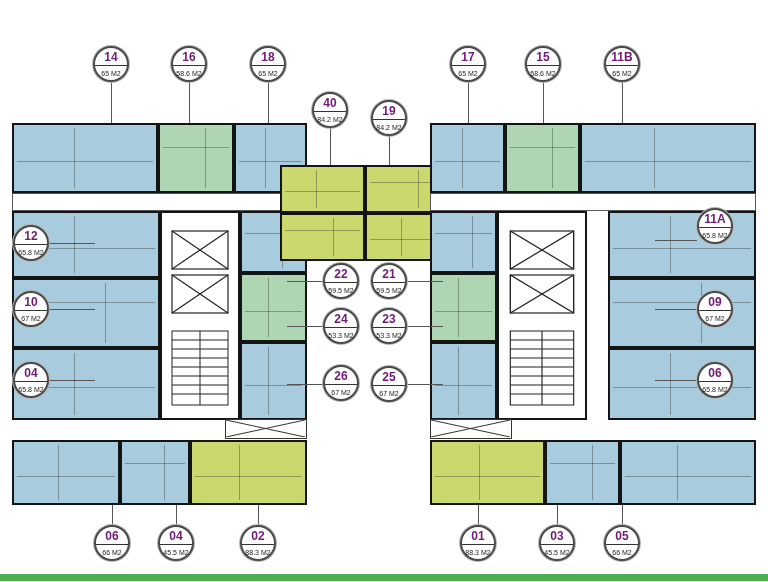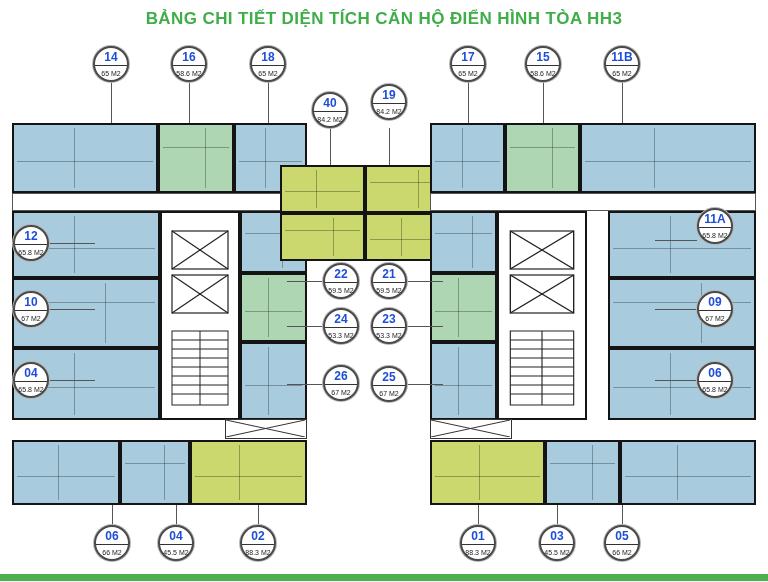--- a/index.html
+++ b/index.html
@@ -27,31 +27,30 @@
   
   .vl,.hl{position:absolute;background:#555;}
   .vl{width:1px;}
   .hl{height:1px;}
 
   
   .badge{position:absolute;width:36px;height:36px;border-radius:50%;background:#fff;
          border:2px solid #4a4a4a;box-shadow:0 0 0 1px #b5b5b5;box-sizing:border-box;
          display:flex;flex-direction:column;z-index:5;}
   .badge-num{flex:1 1 55%;display:flex;align-items:center;justify-content:center;
-         font-size:12px;font-weight:bold;color:#1d4ed8;border-bottom:1px solid #333;line-height:1;}
+         font-size:12px;font-weight:bold;color:#701a75;border-bottom:1px solid #333;line-height:1;}
   .badge-area{flex:1 1 45%;display:flex;align-items:center;justify-content:center;
          font-size:7px;color:#222;line-height:1;white-space:nowrap;}
   svg{display:block;}
 </style>
 </head>
 <body>
 
 <div id="canvas">
 
-  <div class="main-title">BẢNG CHI TIẾT DIỆN TÍCH CĂN HỘ ĐIỂN HÌNH TÒA HH3</div>
 
   <div class="apt c-blue" style="left:12px;top:123px;width:146px;height:70px"></div>
   <div class="apt c-green alt" style="left:158px;top:123px;width:76px;height:70px"></div>
   <div class="apt c-blue" style="left:234px;top:123px;width:73px;height:70px"></div>
   <div class="corridor" style="left:12px;top:193px;width:295px;height:18px"></div>
   <div class="apt c-blue" style="left:12px;top:211px;width:148px;height:67px"></div>
   <div class="apt c-blue alt" style="left:12px;top:278px;width:148px;height:70px"></div>
   <div class="apt c-blue" style="left:12px;top:348px;width:148px;height:72px"></div>
 
   <div class="core" style="left:160px;top:211px;width:80px;height:209px">
@@ -185,21 +184,21 @@
     <div class="badge-area">58.6 M2</div>
   </div>
   <div class="badge" style="left:250px;top:46px">
     <div class="badge-num">18</div>
     <div class="badge-area">65 M2</div>
   </div>
   <div class="badge" style="left:312px;top:92px">
     <div class="badge-num">40</div>
     <div class="badge-area">84.2 M2</div>
   </div>
-  <div class="badge" style="left:371px;top:84px">
+  <div class="badge" style="left:371px;top:100px">
     <div class="badge-num">19</div>
     <div class="badge-area">84.2 M2</div>
   </div>
   <div class="badge" style="left:450px;top:46px">
     <div class="badge-num">17</div>
     <div class="badge-area">65 M2</div>
   </div>
   <div class="badge" style="left:525px;top:46px">
     <div class="badge-num">15</div>
     <div class="badge-area">58.6 M2</div>

